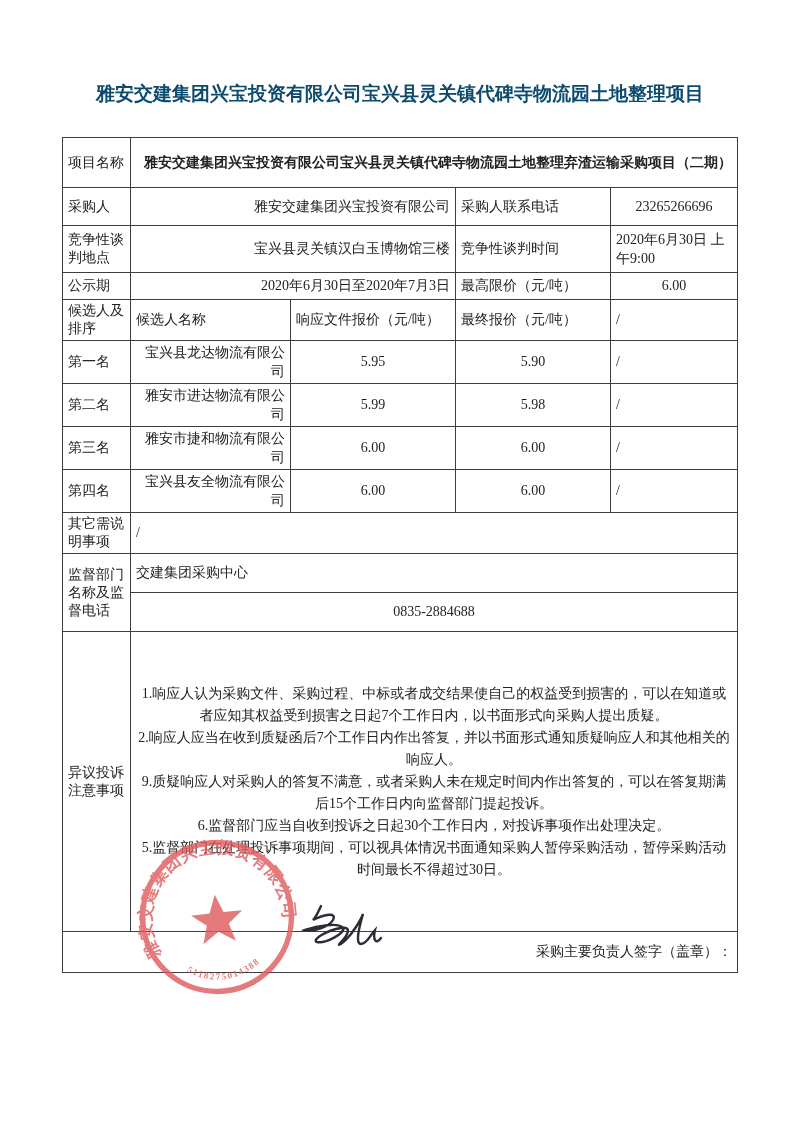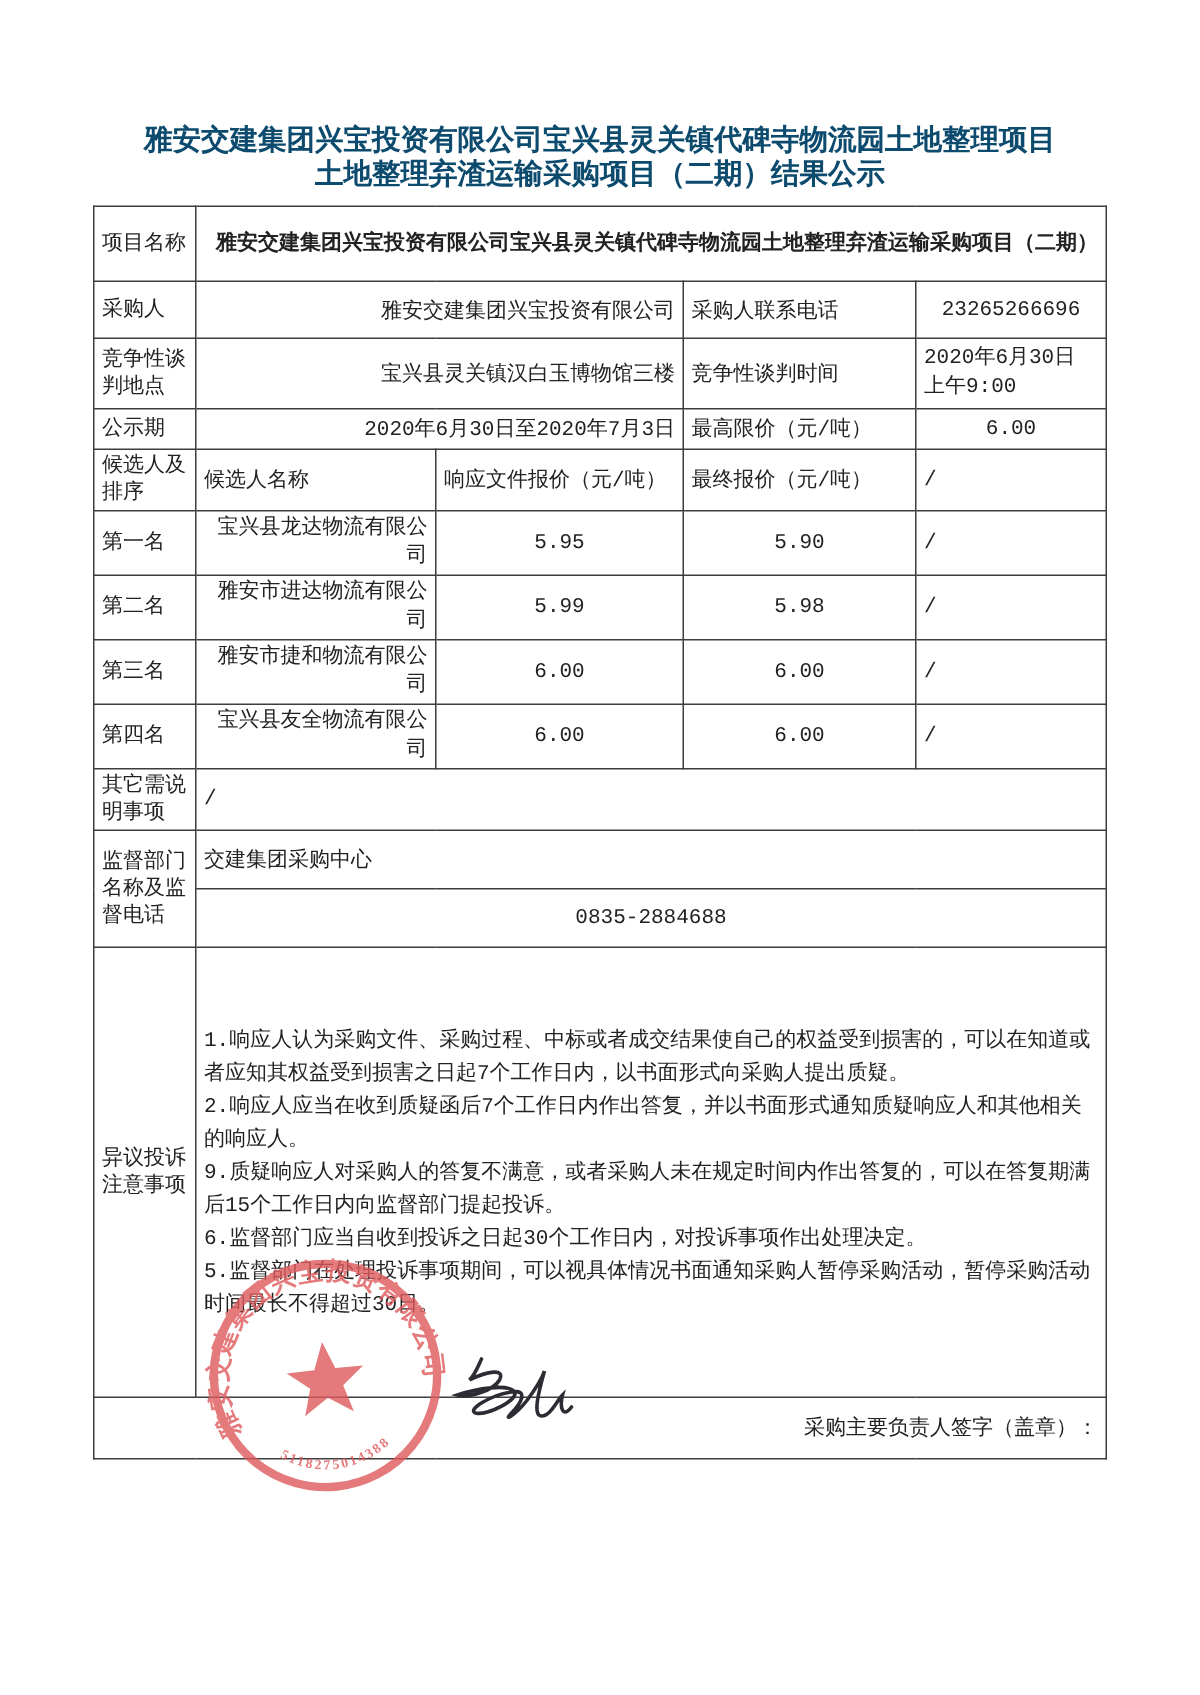--- a/index.html
+++ b/index.html
@@ -15,44 +15,42 @@
   table.main{
     position:absolute;left:62px;top:137px;width:675px;
     border-collapse:collapse;table-layout:fixed;
     font-size:14px;color:#222;
   }
   table.main td{
     border:1.5px solid #3d3d3d;
     padding:2px 5px;
     vertical-align:middle;
     overflow:hidden;
-    font-family:Liberation Mono, monospace;
   }
   td.lbl{text-align:left;line-height:18px;}
   td.center{text-align:left;}
   td.left{text-align:right;}
   td.num{text-align:center;font-family:"Liberation Serif","DejaVu Serif",serif;}
-  td.note-cell{vertical-align:top;padding-top:4px;line-height:22px;text-align:left;margin-left:36px;}
+  td.note-cell{vertical-align:top;padding-top:4px;line-height:22px;text-align:center;margin-left:36px;}
   .note-line{margin:0;}
   .sign-row-cell{position:relative;height:36px;vertical-align:middle;}
   .stamp{
     position:absolute;left:137px;top:835px;width:160px;height:164px;
     opacity:.8;pointer-events:none;transform:rotate(-6deg);z-index:5;
   }
   .signature{
     position:absolute;left:283px;top:900px;width:110px;height:64px;
     pointer-events:none;z-index:6;
   }
 </style>
 </head>
 <body>
 
 <div class="doc-title">
   <div>雅安交建集团兴宝投资有限公司宝兴县灵关镇代碑寺物流园土地整理项目</div>
-  <div>土地整理弃渣运输采购项目（二期）结果公示</div>
 </div>
 
 <table class="main">
   <colgroup>
     <col style="width:68px">
       <col style="width:160px">
       <col style="width:165px">
     <col style="width:155px">
       <col style="width:127px">
   </colgroup>

